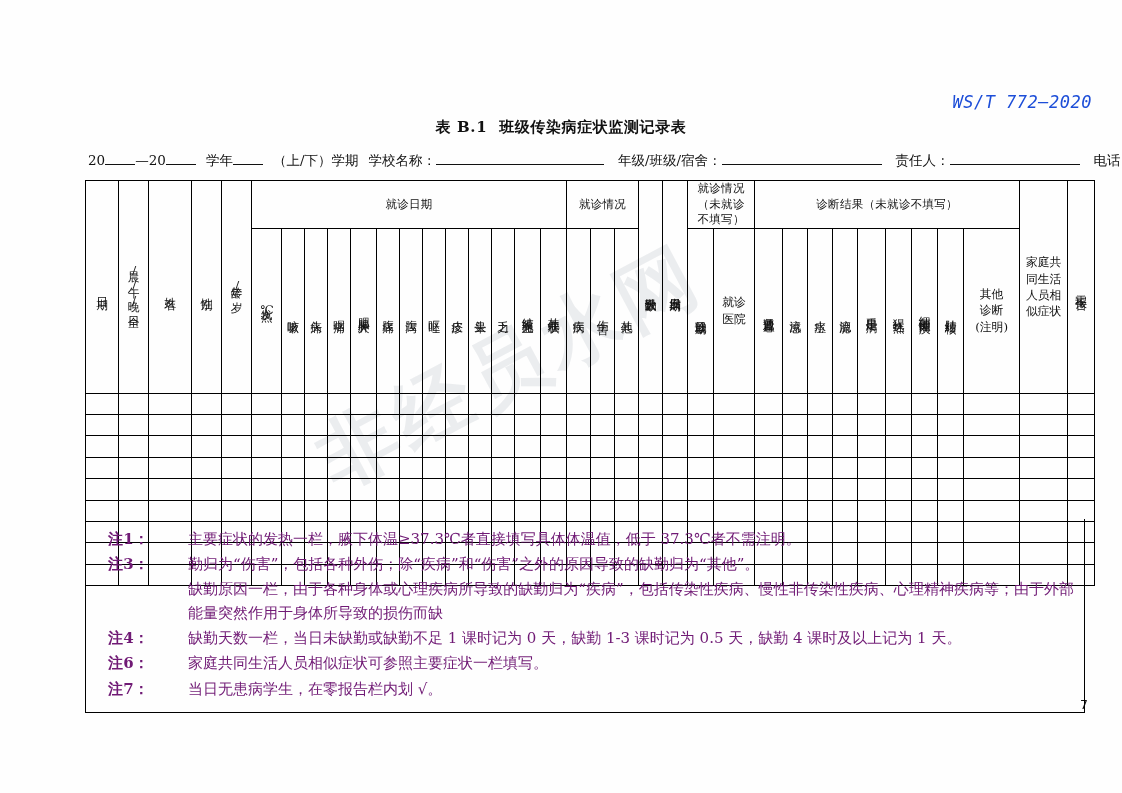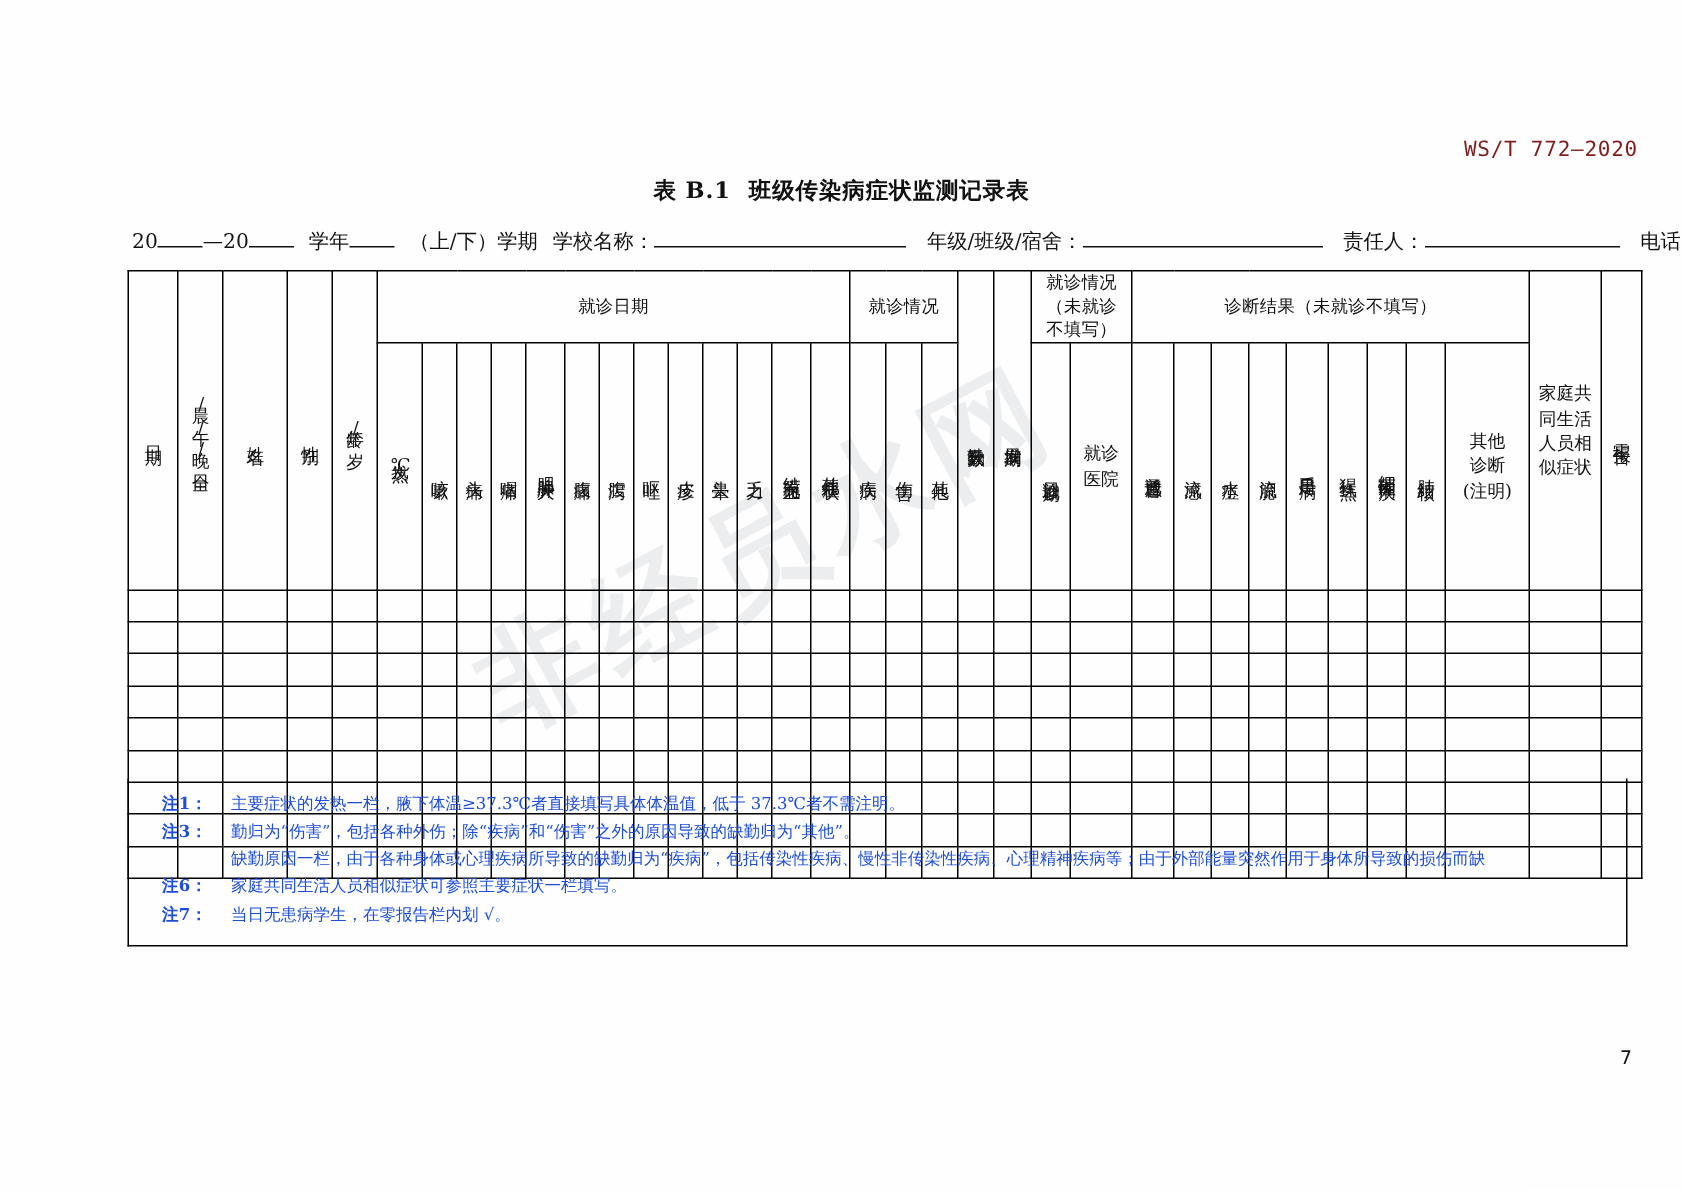--- a/index.html
+++ b/index.html
@@ -45,24 +45,25 @@
     left: 0;
     top: 170px;
     letter-spacing: 6px;
   }
 
   
   .std-number {
     position: absolute;
     right: 30px;
     top: 92px;
-    font-size: 14px;
+    font-size: 17px;
     font-family: "DejaVu Sans Mono", "Liberation Mono", monospace;
     letter-spacing: 0.5px;
-    color: #7f1d1d;
+    color: #1d4ed8;
+    font-style: italic;
   }
 
   
   .table-caption {
     position: absolute;
     left: 0;
     right: 0;
     top: 118px;
     text-align: center;
     font-size: 15px;
@@ -173,34 +174,35 @@
     border: 1px solid #000;
     border-top: none;
     box-sizing: border-box;
     padding: 8px 10px 10px 22px;
     z-index: 2;
     background: transparent;
   }
   .note {
     display: flex;
     align-items: flex-start;
-    font-size: 11px;
+    font-size: 15px;
     line-height: 1.62;
-    color: #1d4ed8;
+    color: #701a75;
     margin-bottom: 1px;
   }
   .note-label {
     flex: 0 0 auto;
     width: 46px;
     font-weight: bold;
     letter-spacing: 0.2px;
   }
   .note-body {
     flex: 1 1 auto;
     text-align: justify;
+    margin-left: 34px;
   }
   .note-body .cont {
     display: block;
     text-indent: 0;
   }
 
   
   .page-num {
     position: absolute;
     right: 34px;
@@ -708,20 +710,26 @@
         </div>
       </div>
       <div class="note">
         <div class="note-label">注3：</div>
         <div class="note-body">
           <span class="cont">勤归为“伤害”，包括各种外伤；除“疾病”和“伤害”之外的原因导致的缺勤归为“其他”。</span>
           <span class="cont">缺勤原因一栏，由于各种身体或心理疾病所导致的缺勤归为“疾病”，包括传染性疾病、慢性非传染性疾病、心理精神疾病等；由于外部能量突然作用于身体所导致的损伤而缺</span>
         </div>
       </div>
       <div class="note">
+        <div class="note-label">注4：</div>
+        <div class="note-body">
+          <span class="cont">缺勤天数一栏，当日未缺勤或缺勤不足 1 课时记为 0 天，缺勤 1-3 课时记为 0.5 天，缺勤 4 课时及以上记为 1 天。</span>
+        </div>
+      </div>
+      <div class="note">
         <div class="note-label">注6：</div>
         <div class="note-body">
           <span class="cont">家庭共同生活人员相似症状可参照主要症状一栏填写。</span>
         </div>
       </div>
       <div class="note">
         <div class="note-label">注7：</div>
         <div class="note-body">
           <span class="cont">当日无患病学生，在零报告栏内划 √。</span>
         </div>

